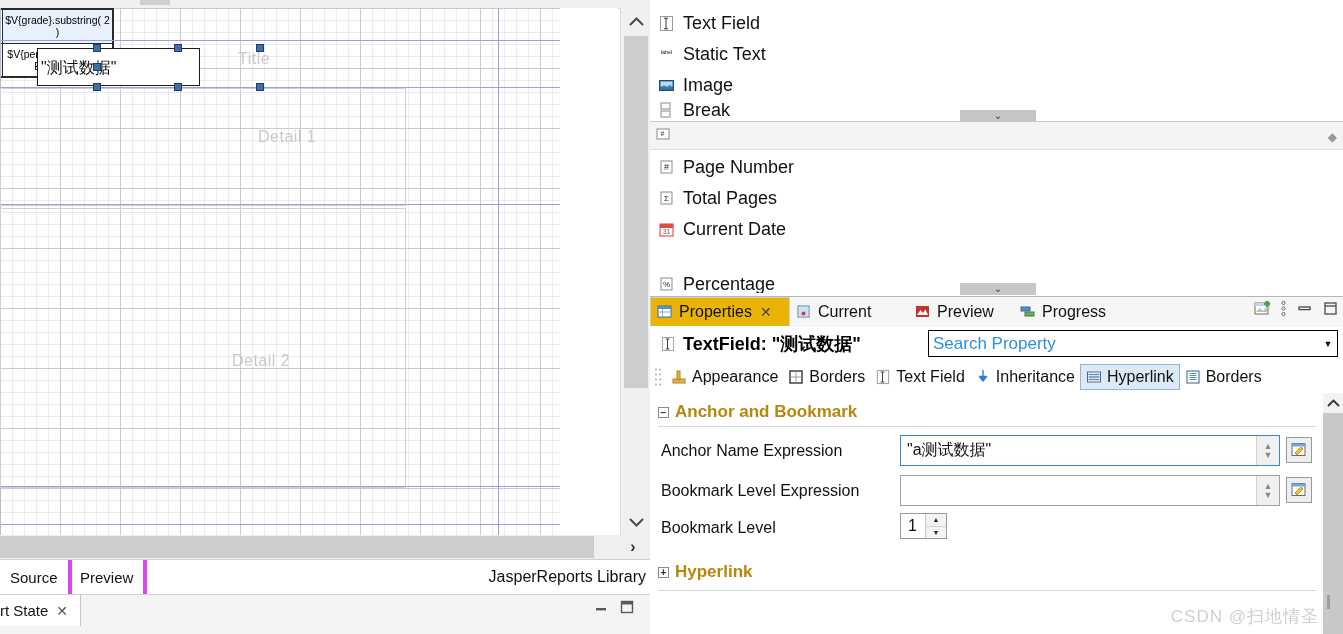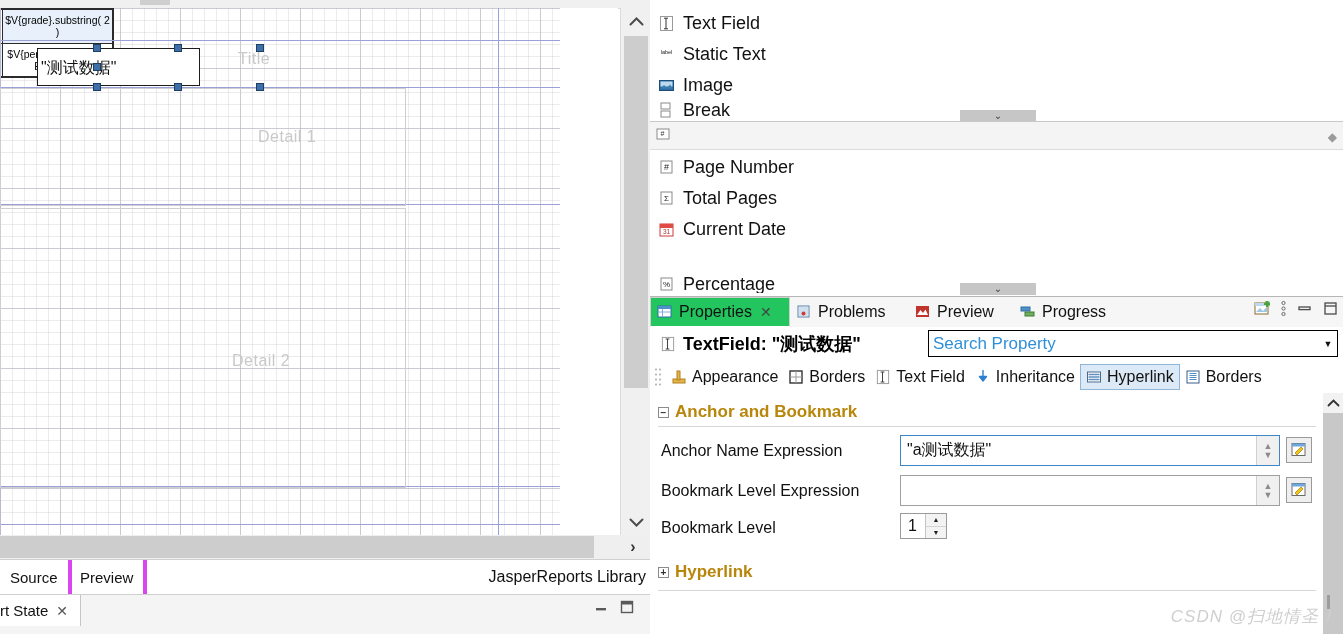--- a/index.html
+++ b/index.html
@@ -85,21 +85,21 @@
   .pal-more{position:absolute;width:76px;height:12px;background:#c6c6c6;display:flex;align-items:center;justify-content:center;color:#444;font-size:10px;line-height:10px;}
 
   .ic{width:17px;height:17px;display:inline-block;position:relative;flex:0 0 auto;}
   .ic svg{display:block;}
 
   
   #props{position:absolute;left:0;top:296px;width:693px;height:338px;background:#ffffff;border-top:1px solid #b6b6b6;}
 
   #prop-tabs{position:absolute;left:0;top:0;width:693px;height:30px;background:#f6f6f6;border-bottom:1px solid #cfcfcf;}
   .ptab{position:absolute;top:0;height:30px;display:flex;align-items:center;gap:5px;padding:0 6px;box-sizing:border-box;font-size:16px;color:#111;}
-  .ptab.active{background:#22c55e;border:1px solid #cfcfcf;border-bottom:1px solid #ffffff;}
+  .ptab.active{background:#eab308;border:1px solid #cfcfcf;border-bottom:1px solid #ffffff;}
   .ptab .x{color:#444;font-size:14px;margin-left:3px;}
   #ptab-tools{position:absolute;right:4px;top:3px;display:flex;align-items:center;gap:9px;}
 
   #prop-head{position:absolute;left:0;top:30px;width:693px;height:34px;background:#ffffff;display:flex;align-items:center;}
   #prop-title{display:flex;align-items:center;gap:6px;padding-left:10px;font-size:18px;font-weight:bold;color:#000;white-space:nowrap;}
   #search-wrap{position:absolute;left:278px;top:3px;width:410px;height:27px;border:1px solid #000;background:#fff;display:flex;align-items:center;box-sizing:border-box;}
   #search-input{border:0;outline:0;flex:1;height:100%;padding-left:4px;font-size:17px;color:#b91c1c;font-family:inherit;background:transparent;}
   #search-input::placeholder{color:#2f8fd8;opacity:1;}
   #search-caret{width:18px;display:flex;align-items:center;justify-content:center;color:#111;font-size:9px;}
 
@@ -125,21 +125,21 @@
   .num-box .nspin div{flex:1;display:flex;align-items:center;justify-content:center;font-size:7px;color:#222;}
   .num-box .nspin div:first-child{border-bottom:1px solid #d4d4d4;}
 
   
   #form-vsb{position:absolute;right:0;top:96px;width:20px;height:242px;background:#c8c8c8;}
   #form-vsb .sb-arrow{position:absolute;left:0;top:0;width:20px;height:20px;background:#f2f2f2;display:flex;align-items:center;justify-content:center;color:#333;}
   #form-vsb .sb-thumb{position:absolute;left:0;top:20px;width:20px;height:175px;background:#c8c8c8;}
   #form-vsb .sb-grip{position:absolute;left:4px;bottom:26px;width:3px;height:14px;background:#9d9d9d;}
 
   
-  #watermark{position:absolute;right:6px;bottom:6px;font-size:17px;color:#cfcfcf;white-space:nowrap;letter-spacing:1px;font-style:italic;}
+  #watermark{position:absolute;right:6px;bottom:6px;font-size:17px;color:#cfcfcf;white-space:nowrap;letter-spacing:1px;}
 </style>
 </head>
 <body>
 
 <div class="app">
 
   <div id="designer">
 
     <div id="canvas-topbar">
       <div class="nub"></div>
@@ -361,21 +361,21 @@
         </div>
 
         <div class="ptab" style="left:140px;width:119px;">
           <span class="ic">
             <svg width="15" height="15" viewBox="0 0 15 15">
                 <rect x="2" y="2" width="11" height="11" fill="#fff" stroke="#5a7fa8"></rect>
                 <path d="M3 3 h9 v9 h-9 z" fill="#cfe0ef"></path>
                 <circle cx="7.5" cy="9.5" r="2" fill="#d03a3a"></circle>
               </svg>
           </span>
-          <span>Problems</span>
+          <span>Current</span>
         </div>
 
         <div class="ptab" style="left:259px;width:105px;">
           <span class="ic">
             <svg width="15" height="15" viewBox="0 0 15 15">
                 <rect x="1" y="2" width="13" height="11" fill="#c0342c"></rect>
                 <path d="M2 11 L5.5 6 L8 9 L10.5 5.5 L13 11 Z" fill="#fff"></path>
               </svg>
           </span>
           <span>Preview</span>

